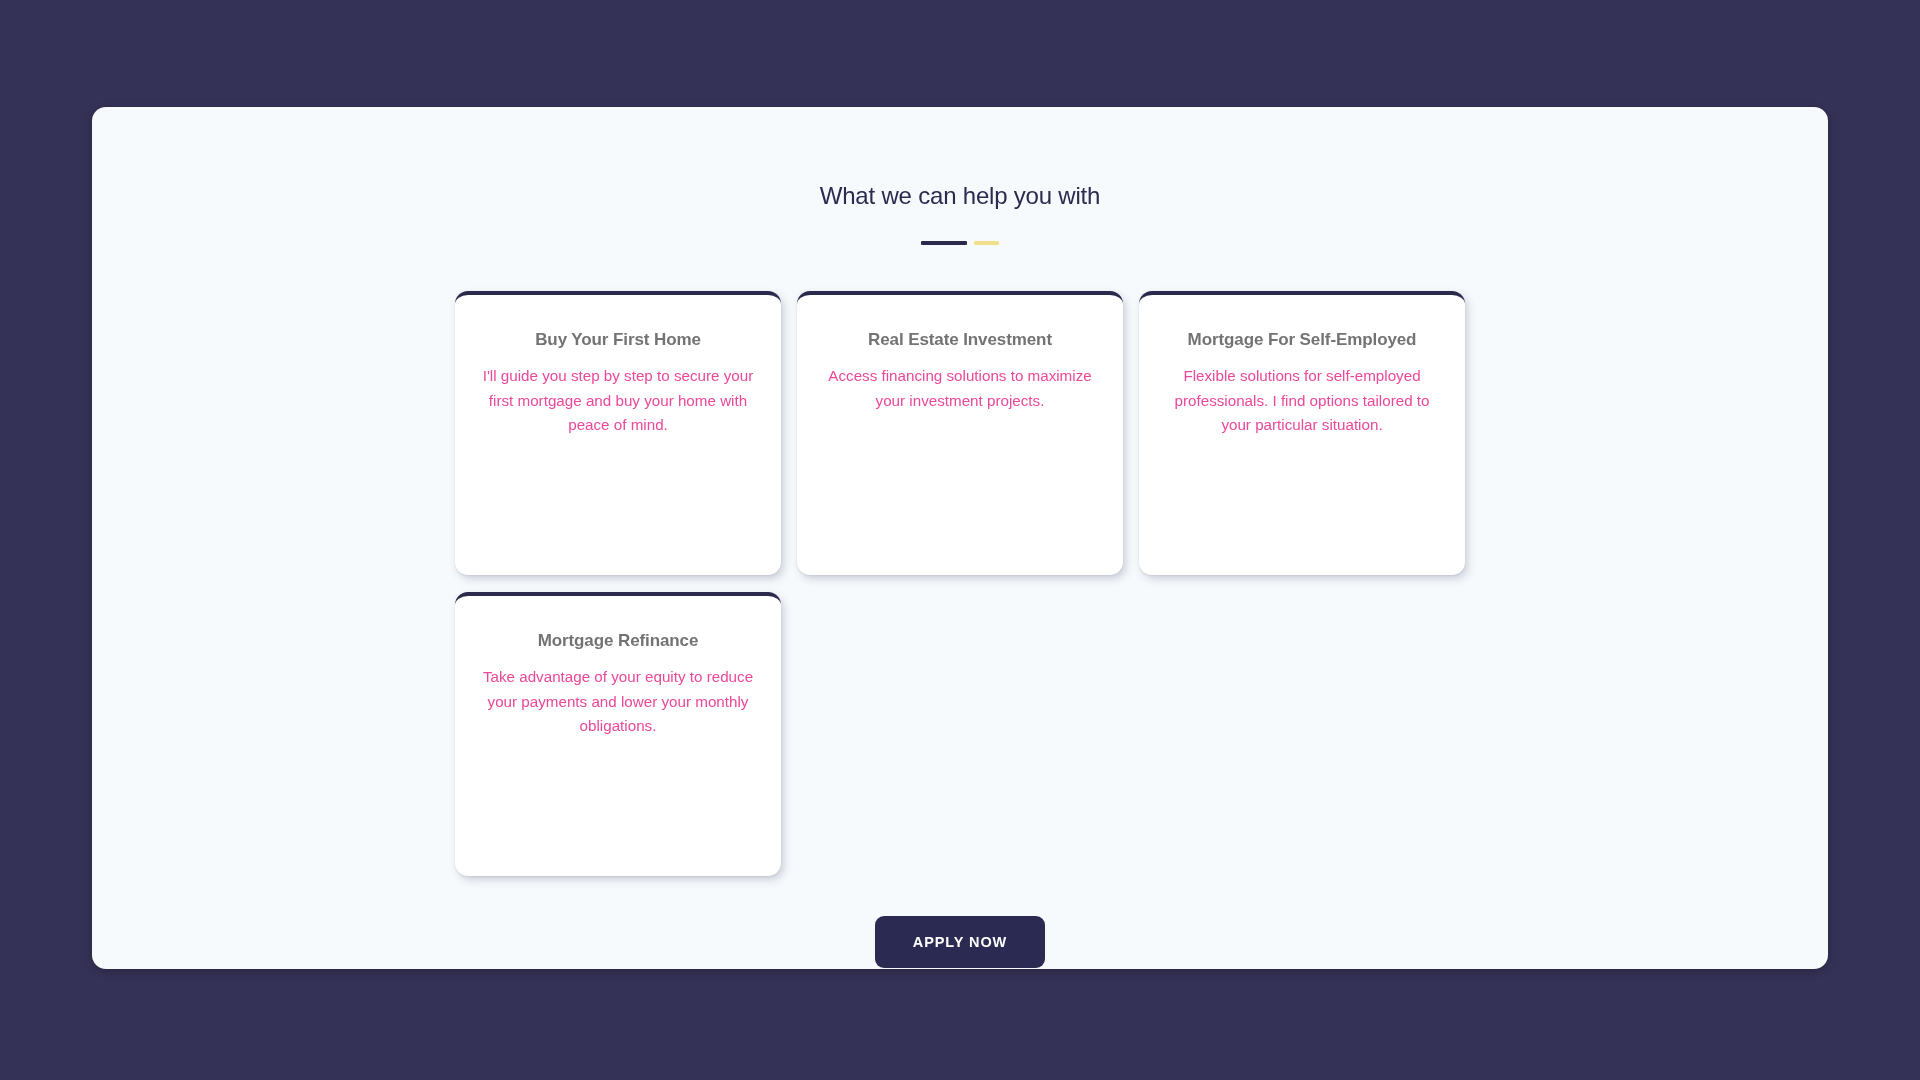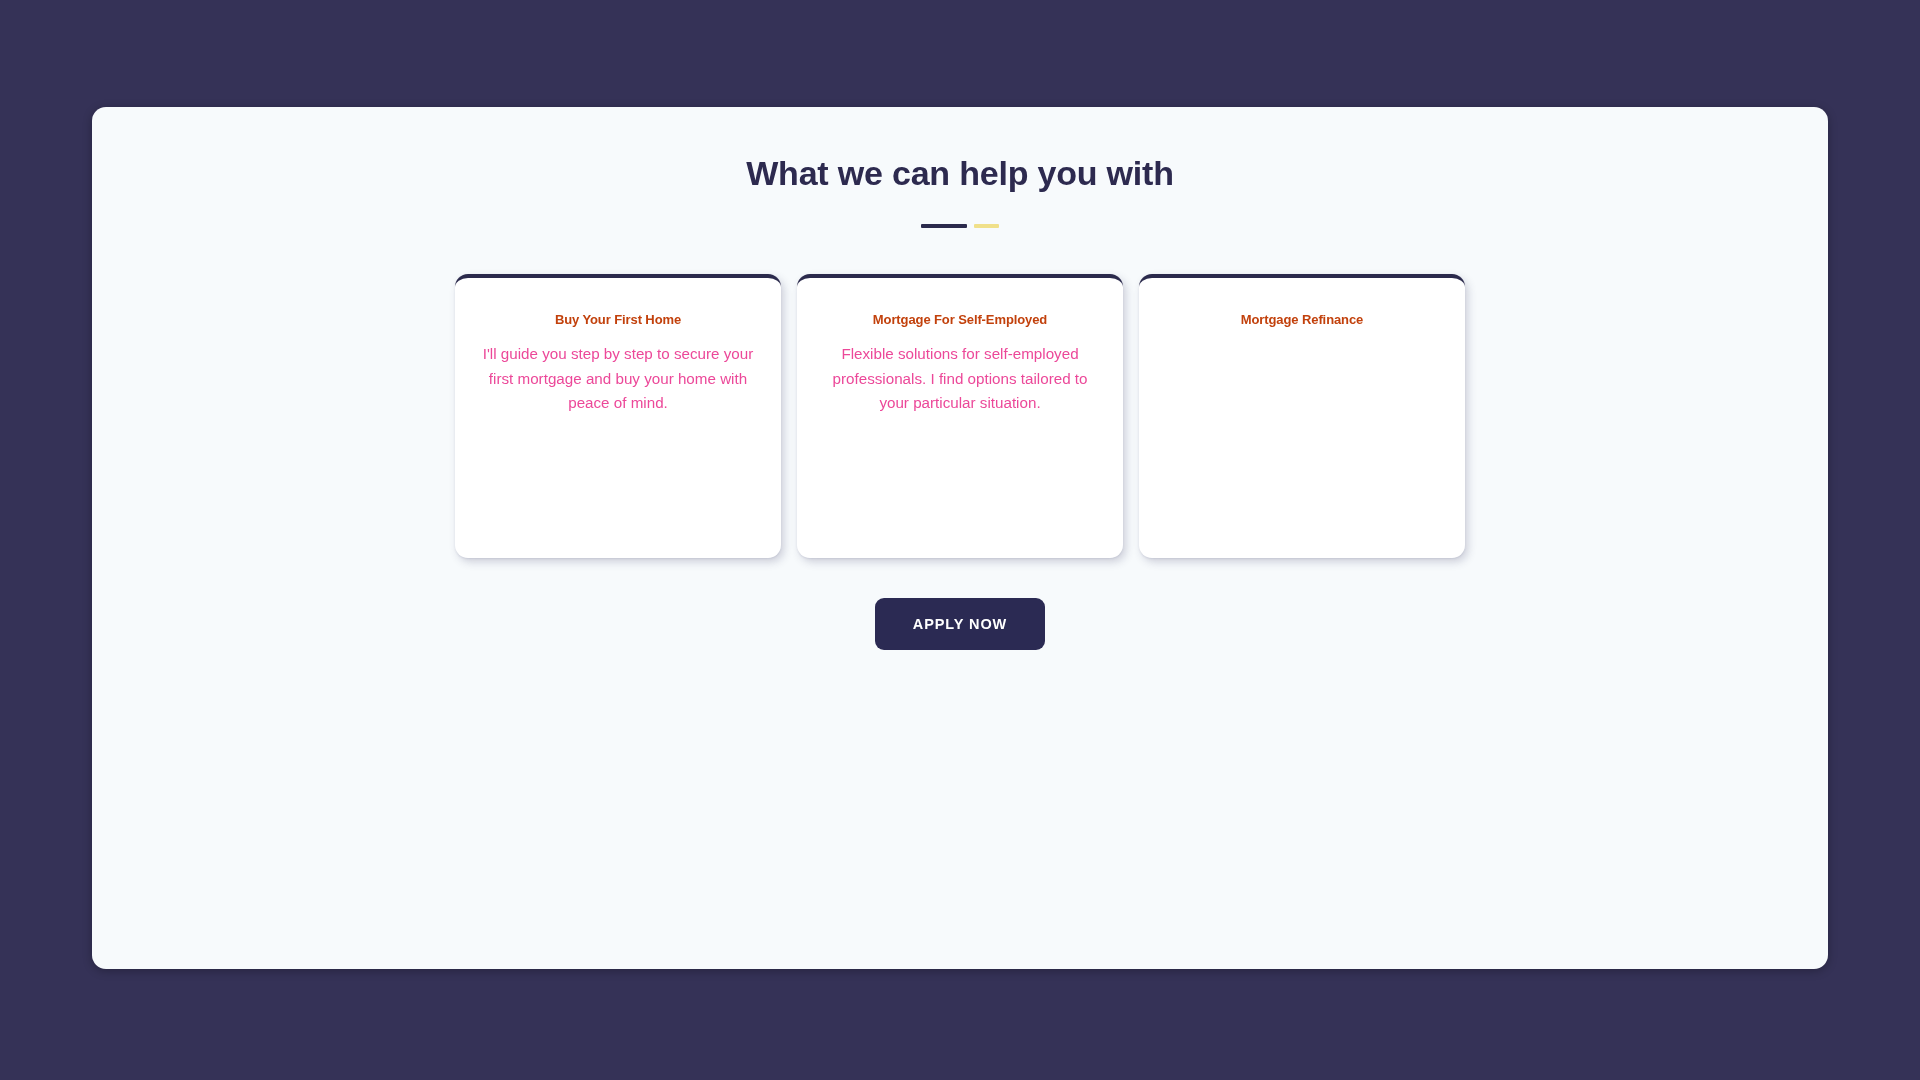--- a/index.html
+++ b/index.html
@@ -32,25 +32,26 @@
   }
 
   
   .section-head {
     width: 100%;
     text-align: center;
     padding-top: 46px;
   }
 
   .section-title {
-    font-size: 34px;
-    font-weight: 700;
+    font-size: 24px;
+    font-weight: 400;
     letter-spacing: -0.2px;
     color: #2d2a4f;
     line-height: 1.2;
+    margin-top: 29px;
   }
 
   .divider {
     margin: 30px auto 0 auto;
     width: 78px;
     height: 5px;
     display: flex;
     align-items: center;
     gap: 7px;
   }
@@ -83,23 +84,23 @@
     background: #ffffff;
     border-radius: 13px;
     border-top: 4px solid #2b2a4c;
     box-shadow: 3px 4px 9px rgba(60, 57, 100, 0.22),
                 0 1px 2px rgba(60, 57, 100, 0.10);
     padding: 34px 22px 20px 22px;
     text-align: center;
   }
 
   .card-title {
-    font-size: 13px;
+    font-size: 17px;
     font-weight: 700;
-    color: #c2410c;
+    color: #737373;
     line-height: 1.25;
     letter-spacing: -0.1px;
     margin-bottom: 14px;
   }
 
   .card-desc {
     font-size: 15.2px;
     font-weight: 400;
     color: #ec4899;
     line-height: 1.62;
@@ -142,28 +143,33 @@
     </div>
   </div>
 
   <div class="cards-grid">
 
     <div class="service-card">
       <div class="card-title">Buy Your First Home</div>
       <div class="card-desc">I'll guide you step by step to secure your first mortgage and buy your home with peace of mind.</div>
     </div>
 
+    <div class="service-card">
+      <div class="card-title">Real Estate Investment</div>
+      <div class="card-desc">Access financing solutions to maximize your investment projects.</div>
+    </div>
 
     <div class="service-card">
       <div class="card-title">Mortgage For Self-Employed</div>
       <div class="card-desc">Flexible solutions for self-employed professionals. I find options tailored to your particular situation.</div>
     </div>
 
     <div class="service-card">
       <div class="card-title">Mortgage Refinance</div>
+      <div class="card-desc">Take advantage of your equity to reduce your payments and lower your monthly obligations.</div>
     </div>
 
 
 
   </div>
 
   <div class="cta-wrap">
     <button class="cta-button">Apply Now</button>
   </div>
 

